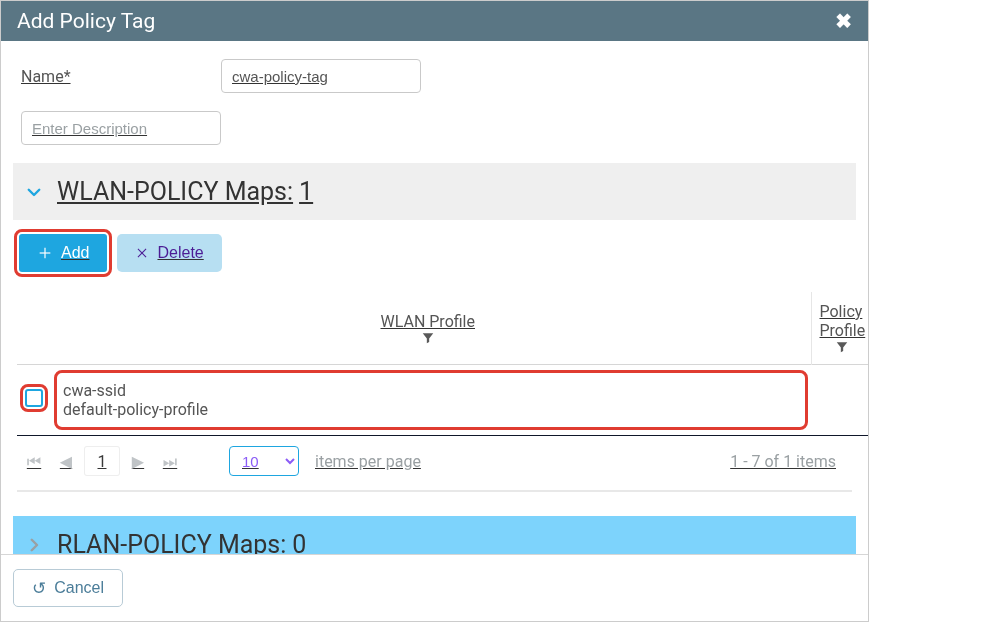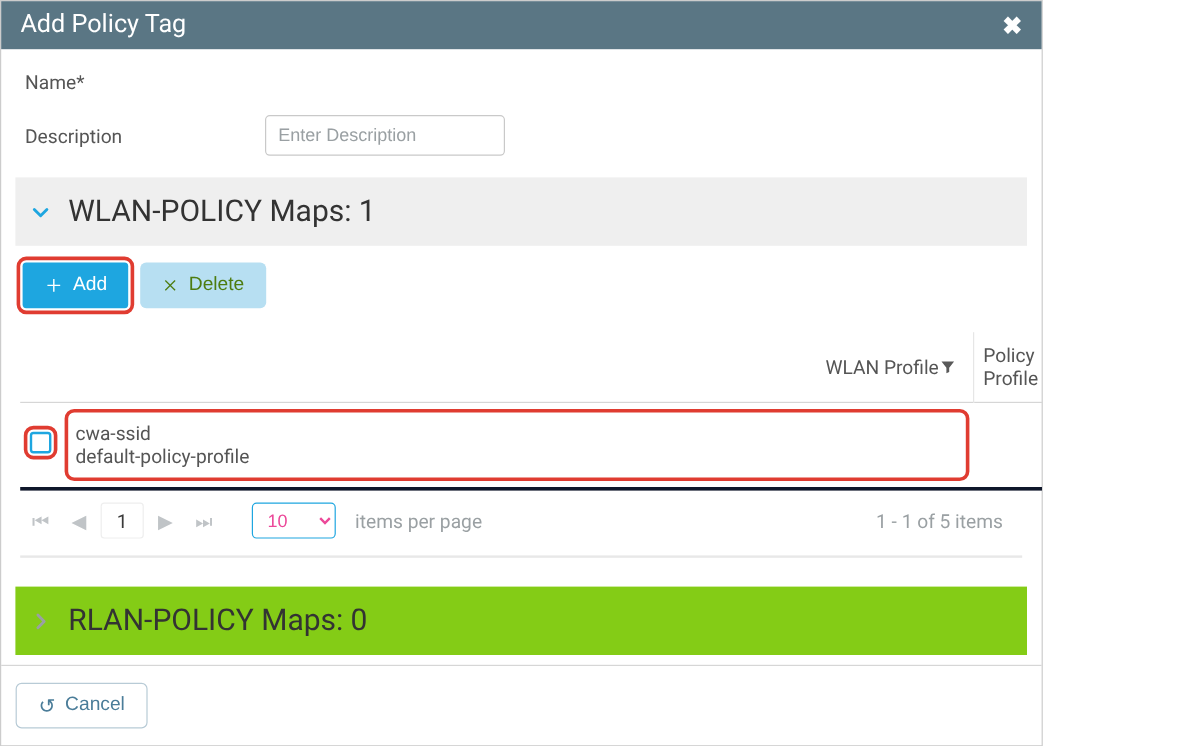--- a/index.html
+++ b/index.html
@@ -1,55 +1,55 @@
 <!DOCTYPE html>
 <html><head>
 <meta charset="utf-8">
 <style>
   * { box-sizing: border-box; margin: 0; padding: 0; }
   html, body { width: 999px; height: 622px; font-family: -apple-system, "Segoe UI", Roboto, Arial, sans-serif; font-size: 15px; color: #333; background: #fff; }
   .dialog { width: 869px; height: 622px; border: 1px solid #ccc; display: flex; flex-direction: column; }
   .titlebar { background: #5a7684; color: #fff; padding: 8px 16px; font-size: 21px; display: flex; justify-content: space-between; align-items: center; }
   .titlebar .close { cursor: pointer; font-size: 20px; font-weight: bold; }
-  .body { flex: 1; padding: 18px 8px 0 8px; overflow: auto; }
+  .body { flex: 1; padding: 18px 8px 0 8px; overflow: auto; text-decoration: underline; }
   .form-row { display: flex; align-items: center; margin: 0 12px 18px 12px; }
   .form-label { width: 200px; color: #555; font-size: 16px; }
   .text-input { width: 200px; height: 34px; border: 1px solid #c9c9c9; border-radius: 4px; padding: 0 10px; font-size: 15px; color: #555; }
   .text-input::placeholder { color: #9aa0a3; }
 
   .section { margin: 0 4px 20px 4px; }
   .section-header { background: #efefef; padding: 14px 12px; display: flex; align-items: center; font-size: 25px; color: #333; cursor: pointer; }
-  .section-header.light { background: #84cc16; }
+  .section-header.light { background: #7dd3fc; }
   .chev { width: 18px; height: 18px; margin-right: 14px; display: inline-flex; align-items: center; justify-content: center; }
   .section-title { }
   .section-count { margin-left: 6px; }
 
   .section-content { padding: 14px 4px 4px 4px; }
   .btn-row { display: flex; gap: 10px; margin-bottom: 20px; padding-left: 2px; }
   .btn { display: inline-flex; align-items: center; justify-content: center; height: 38px; padding: 0 18px; border-radius: 5px; border: none; font-size: 16px; cursor: pointer; gap: 8px; }
   .btn-primary { background: #1ea6e0; color: #fff; }
-  .btn-disabled { background: #b7dff2; color: #4d7c0f; cursor: default; }
+  .btn-disabled { background: #b7dff2; color: #4c1d95; cursor: default; }
   .btn svg { stroke: currentColor; }
   .hi-red { outline: 3px solid #e03c31; outline-offset: 2px; border-radius: 3px; }
 
   table.grid { width: 100%; border-collapse: collapse; }
   table.grid th, table.grid td { text-align: left; font-weight: normal; font-size: 16px; color: #555; padding: 10px 8px; }
   table.grid thead tr { border-bottom: 1px solid #d6d6d6; }
   table.grid th.col-check { width: 36px; }
-  table.grid th .th-wrap { display: flex; align-items: center; justify-content: flex-end; padding-right: 6px; }
+  table.grid th .th-wrap { display: flex; align-items: center; justify-content: center; padding-right: 6px; flex-direction: column; }
   table.grid th.col-wlan { border-right: 1px solid #e6e6e6; }
   .filter-icon { width: 14px; height: 14px; fill: #595959; }
   .row-check { width: 18px; height: 18px; border: 2.5px solid #1ea6e0; border-radius: 3px; display: inline-block; }
-  table.grid tbody tr { border-bottom: 3px solid #0f172a; }
+  table.grid tbody tr { border-bottom: 1px solid #0f172a; }
   .grid-row-hi td { padding-top: 10px; padding-bottom: 10px; }
 
   .pager { display: flex; align-items: center; gap: 6px; padding: 10px 4px 14px 4px; color: #9aa0a3; font-size: 16px; border-bottom: 2px solid #e8e8e8; }
   .pager .pg-btn { width: 26px; height: 26px; display: inline-flex; align-items: center; justify-content: center; color: #c0c4c7; }
   .pager .pg-num { width: 34px; height: 28px; display: inline-flex; align-items: center; justify-content: center; color: #3a3a3a; box-shadow: 0 0 0 1px #eee; border-radius: 2px; }
-  .pager select.pg-size { height: 30px; width: 70px; border: 1px solid #1ea6e0; border-radius: 4px; margin-left: 21px; padding: 0 8px; font-size: 15px; color: #ec4899; background: #fff; }
+  .pager select.pg-size { height: 30px; width: 70px; border: 1px solid #1ea6e0; border-radius: 4px; margin-left: 40px; padding: 0 8px; font-size: 15px; color: #8b5cf6; background: #fff; }
   .pager .pg-label { margin-left: 10px; }
   .pager .pg-status { margin-left: auto; margin-right: 12px; }
 
   .footer { border-top: 1px solid #d6d6d6; padding: 14px 12px; display: flex; justify-content: space-between; align-items: center; }
   .btn-cancel { background: #fff; color: #4b7d99; border: 1px solid #b8cbd6; height: 38px; padding: 0 18px; border-radius: 5px; display: inline-flex; align-items: center; gap: 8px; font-size: 16px; cursor: pointer; }
   .btn-apply { background: #5a7684; color: #fff; height: 40px; padding: 0 22px; border-radius: 5px; display: inline-flex; align-items: center; gap: 10px; font-size: 16px; cursor: pointer; border: none; }
 </style>
 </head>
 <body>
 
@@ -57,24 +57,24 @@
 
   <div class="titlebar">
     <span>Add Policy Tag</span>
     <span class="close">✖</span>
   </div>
 
   <div class="body">
 
     <div class="form-row">
       <label class="form-label">Name*</label>
+      <input class="text-input" type="text" value="cwa-policy-tag" style="">
     </div>
 
     <div class="form-row">
-      <label class="form-label">Description</label>
       <input class="text-input" type="text" placeholder="Enter Description" style="">
     </div>
 
     <div class="section">
       <div class="section-header">
         <span class="chev">
           <svg width="18" height="18" viewBox="0 0 24 24" fill="none" stroke="#1ea6e0" stroke-width="3.2" stroke-linecap="round" stroke-linejoin="round">
               <polyline points="5 9 12 16 19 9"></polyline>
             </svg>
         </span>
@@ -141,21 +141,21 @@
         <div class="pager">
           <span class="pg-btn">⏮</span>
           <span class="pg-btn">◀</span>
           <span class="pg-num">1</span>
           <span class="pg-btn">▶</span>
           <span class="pg-btn">⏭</span>
           <select class="pg-size">
             <option>10</option>
           </select>
           <span class="pg-label">items per page</span>
-          <span class="pg-status">1 - 1 of 5 items</span>
+          <span class="pg-status">1 - 7 of 1 items</span>
         </div>
       </div>
     </div>
 
     <div class="section">
       <div class="section-header light">
         <span class="chev">
           <svg width="18" height="18" viewBox="0 0 24 24" fill="none" stroke="#9aa0a3" stroke-width="3.2" stroke-linecap="round" stroke-linejoin="round">
               <polyline points="9 5 16 12 9 19"></polyline>
             </svg>

